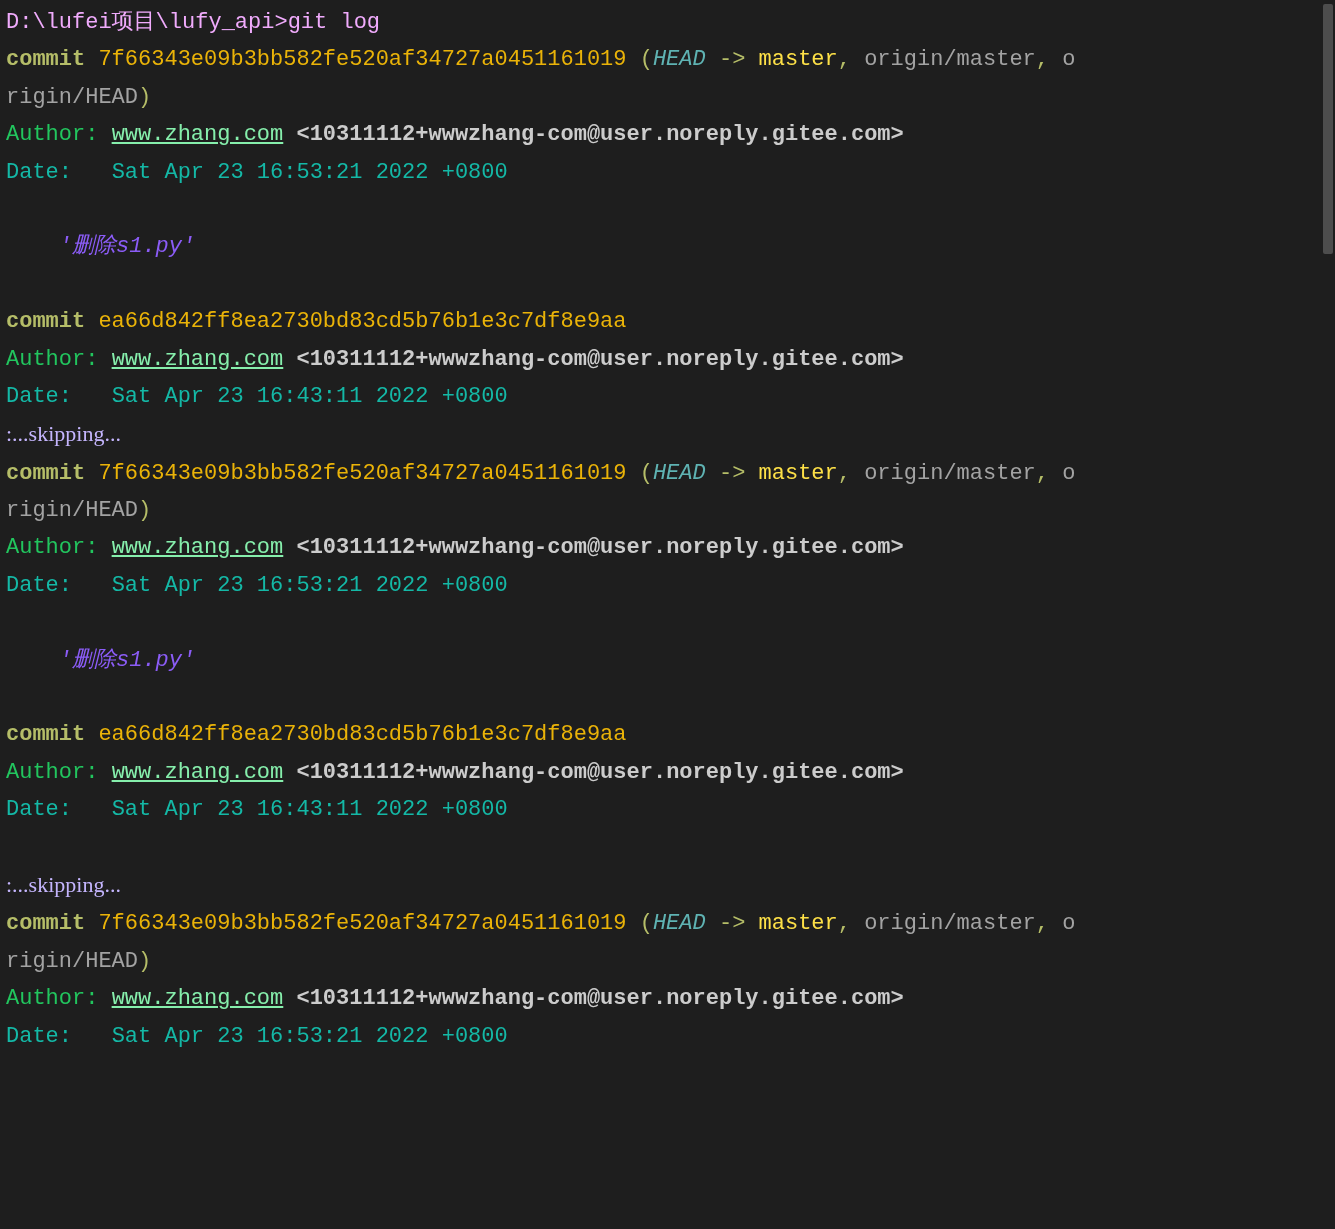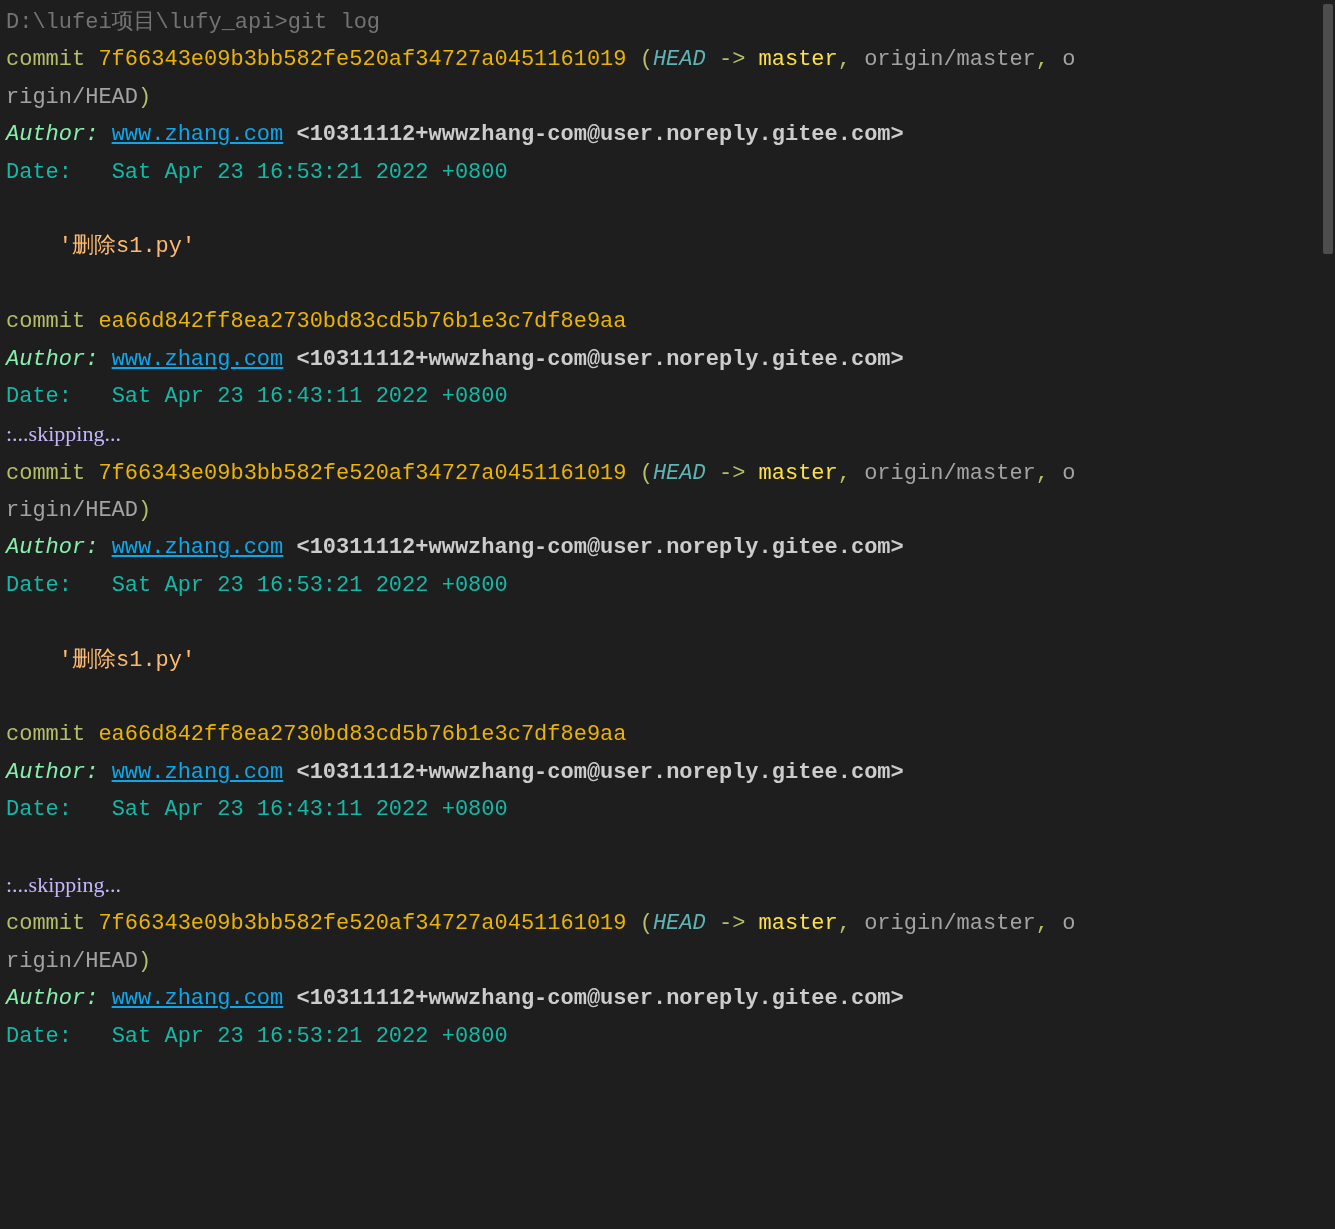--- a/index.html
+++ b/index.html
@@ -9,38 +9,38 @@
     font-family: 'Consolas', 'Courier New', monospace;
     font-size: 22px;
     line-height: 1.7;
     padding: 4px 6px;
     width: 1335px;
     height: 1229px;
     overflow: hidden;
     position: relative;
   }
   .line { white-space: pre; }
-  .prompt { color: #737373; }
-  .commit-word { color: #b5bd68; }
+  .prompt { color: #f0abfc; }
+  .commit-word { color: #b5bd68; font-weight: bold; }
   .hash { color: #eab308; }
   .paren { color: #b5bd68; }
   .head { color: #5fb3b3; font-style: italic; }
   .arrow { color: #b5bd68; }
   .green-branch { color: #fde047; }
   .remote { color: #a3a3a3; }
   .comma { color: #b5bd68; }
-  .author-label { color: #86efac; font-style: italic; }
+  .author-label { color: #22c55e; }
   .link {
-    color: #0ea5e9;
+    color: #86efac;
     text-decoration: underline;
     text-align: right;
   }
   .email { color: #cccccc; font-weight: bold; }
   .date { color: #14b8a6; }
-  .msg { color: #fdba74; }
+  .msg { color: #8b5cf6; font-style: italic; }
   .skipping { color: #c4b5fd; font-family: Liberation Serif, serif; }
   .scrollbar-track {
     position: absolute;
     right: 0;
     top: 0;
     width: 14px;
     height: 100%;
     background: #1e1e1e;
   }
   .scrollbar-thumb {

